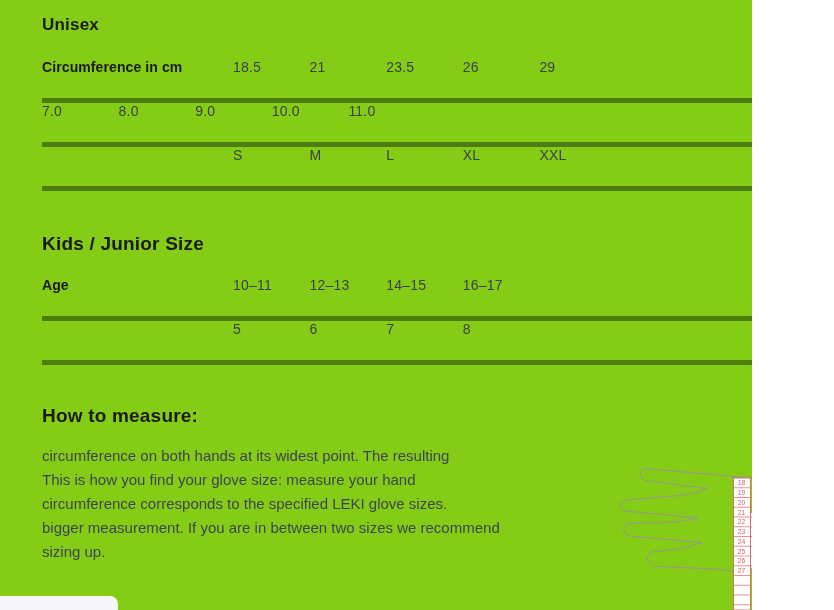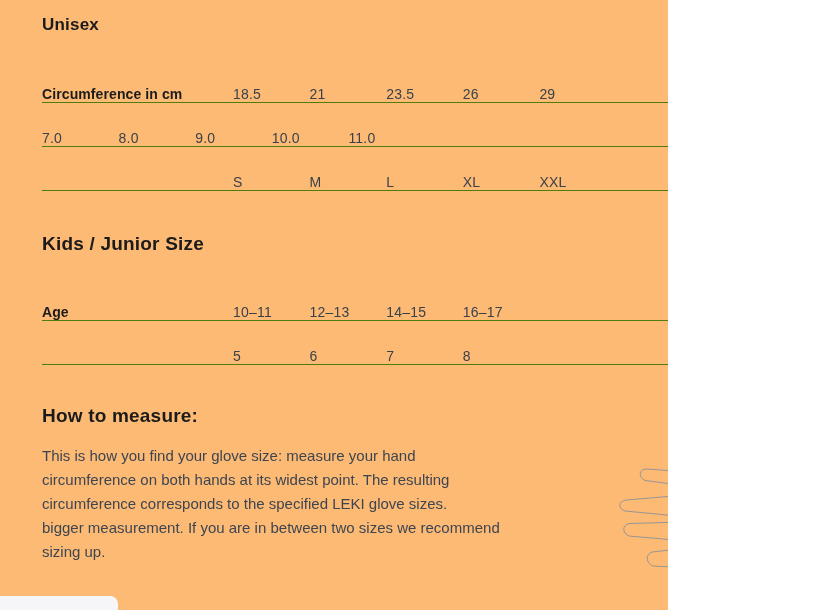--- a/index.html
+++ b/index.html
@@ -1,28 +1,28 @@
 <!DOCTYPE html>
 <html><head>
 <meta charset="utf-8">
 <style>
   * { margin:0; padding:0; box-sizing:border-box; }
   html,body { background:#ffffff; }
   body { font-family:"Liberation Sans", sans-serif; -webkit-font-smoothing:antialiased; }
-  .page { position:relative; width:668px; height:610px; background:#fdba74; overflow:hidden; }
+  .page { position:relative; width:752px; height:610px; background:#84cc16; overflow:hidden; }
 
   .section-title { position:absolute; left:42px; font-weight:700; color:#1b1b1b; letter-spacing:.2px; white-space:nowrap; }
   #unisex-title { top:15px; font-size:17px; }
   #kids-title   { top:233px; font-size:19px; }
   #how-title    { top:405px; font-size:19px; }
 
   .size-table { position:absolute; left:42px; width:789px; }
   #unisex-table { top:59px; }
   #kids-table   { top:277px; }
-  .t-row { display:flex; align-items:flex-end; height:44px; border-bottom:1px solid #4d7c0f; }
+  .t-row { display:flex; align-items:flex-start; height:44px; border-bottom:5px solid #4d7c0f; }
   .t-label { width:191px; flex:none; font-size:14px; font-weight:700; color:#1b1b1b; letter-spacing:.1px; }
   .t-cell { width:76.6px; flex:none; font-size:14px; color:#3a414b; letter-spacing:.2px; }
 
   .measure-text { position:absolute; left:42px; top:444px; font-size:15px; line-height:24px; color:#3d4551; }
   .measure-text div { white-space:nowrap; }
 
   #hand-illustration { position:absolute; left:610px; top:415px; }
 
   #bottom-partial { position:absolute; left:0; top:596px; width:118px; height:14px;
                     background:#f6f6f8; border-top-right-radius:8px; }
@@ -75,22 +75,22 @@
       <div class="t-cell">5</div>
       <div class="t-cell">6</div>
       <div class="t-cell">7</div>
       <div class="t-cell">8</div>
     </div>
   </div>
 
   <h2 class="section-title" id="how-title">How to measure:</h2>
 
   <div class="measure-text">
+    <div>circumference on both hands at its widest point. The resulting</div>
     <div>This is how you find your glove size: measure your hand</div>
-    <div>circumference on both hands at its widest point. The resulting</div>
     <div>circumference corresponds to the specified LEKI glove sizes.</div>
     <div>bigger measurement. If you are in between two sizes we recommend</div>
     <div>sizing up.</div>
   </div>
 
   <svg id="hand-illustration" width="224" height="195" viewBox="0 0 224 195">
 
     <g stroke="#969696" stroke-width="1" fill="none" stroke-linejoin="round" stroke-linecap="round">
 
       <path d="M152,64 C149,45 150,24 154,14 C156,8 164,3 170,4.5 C175,6 177,11 179,19

